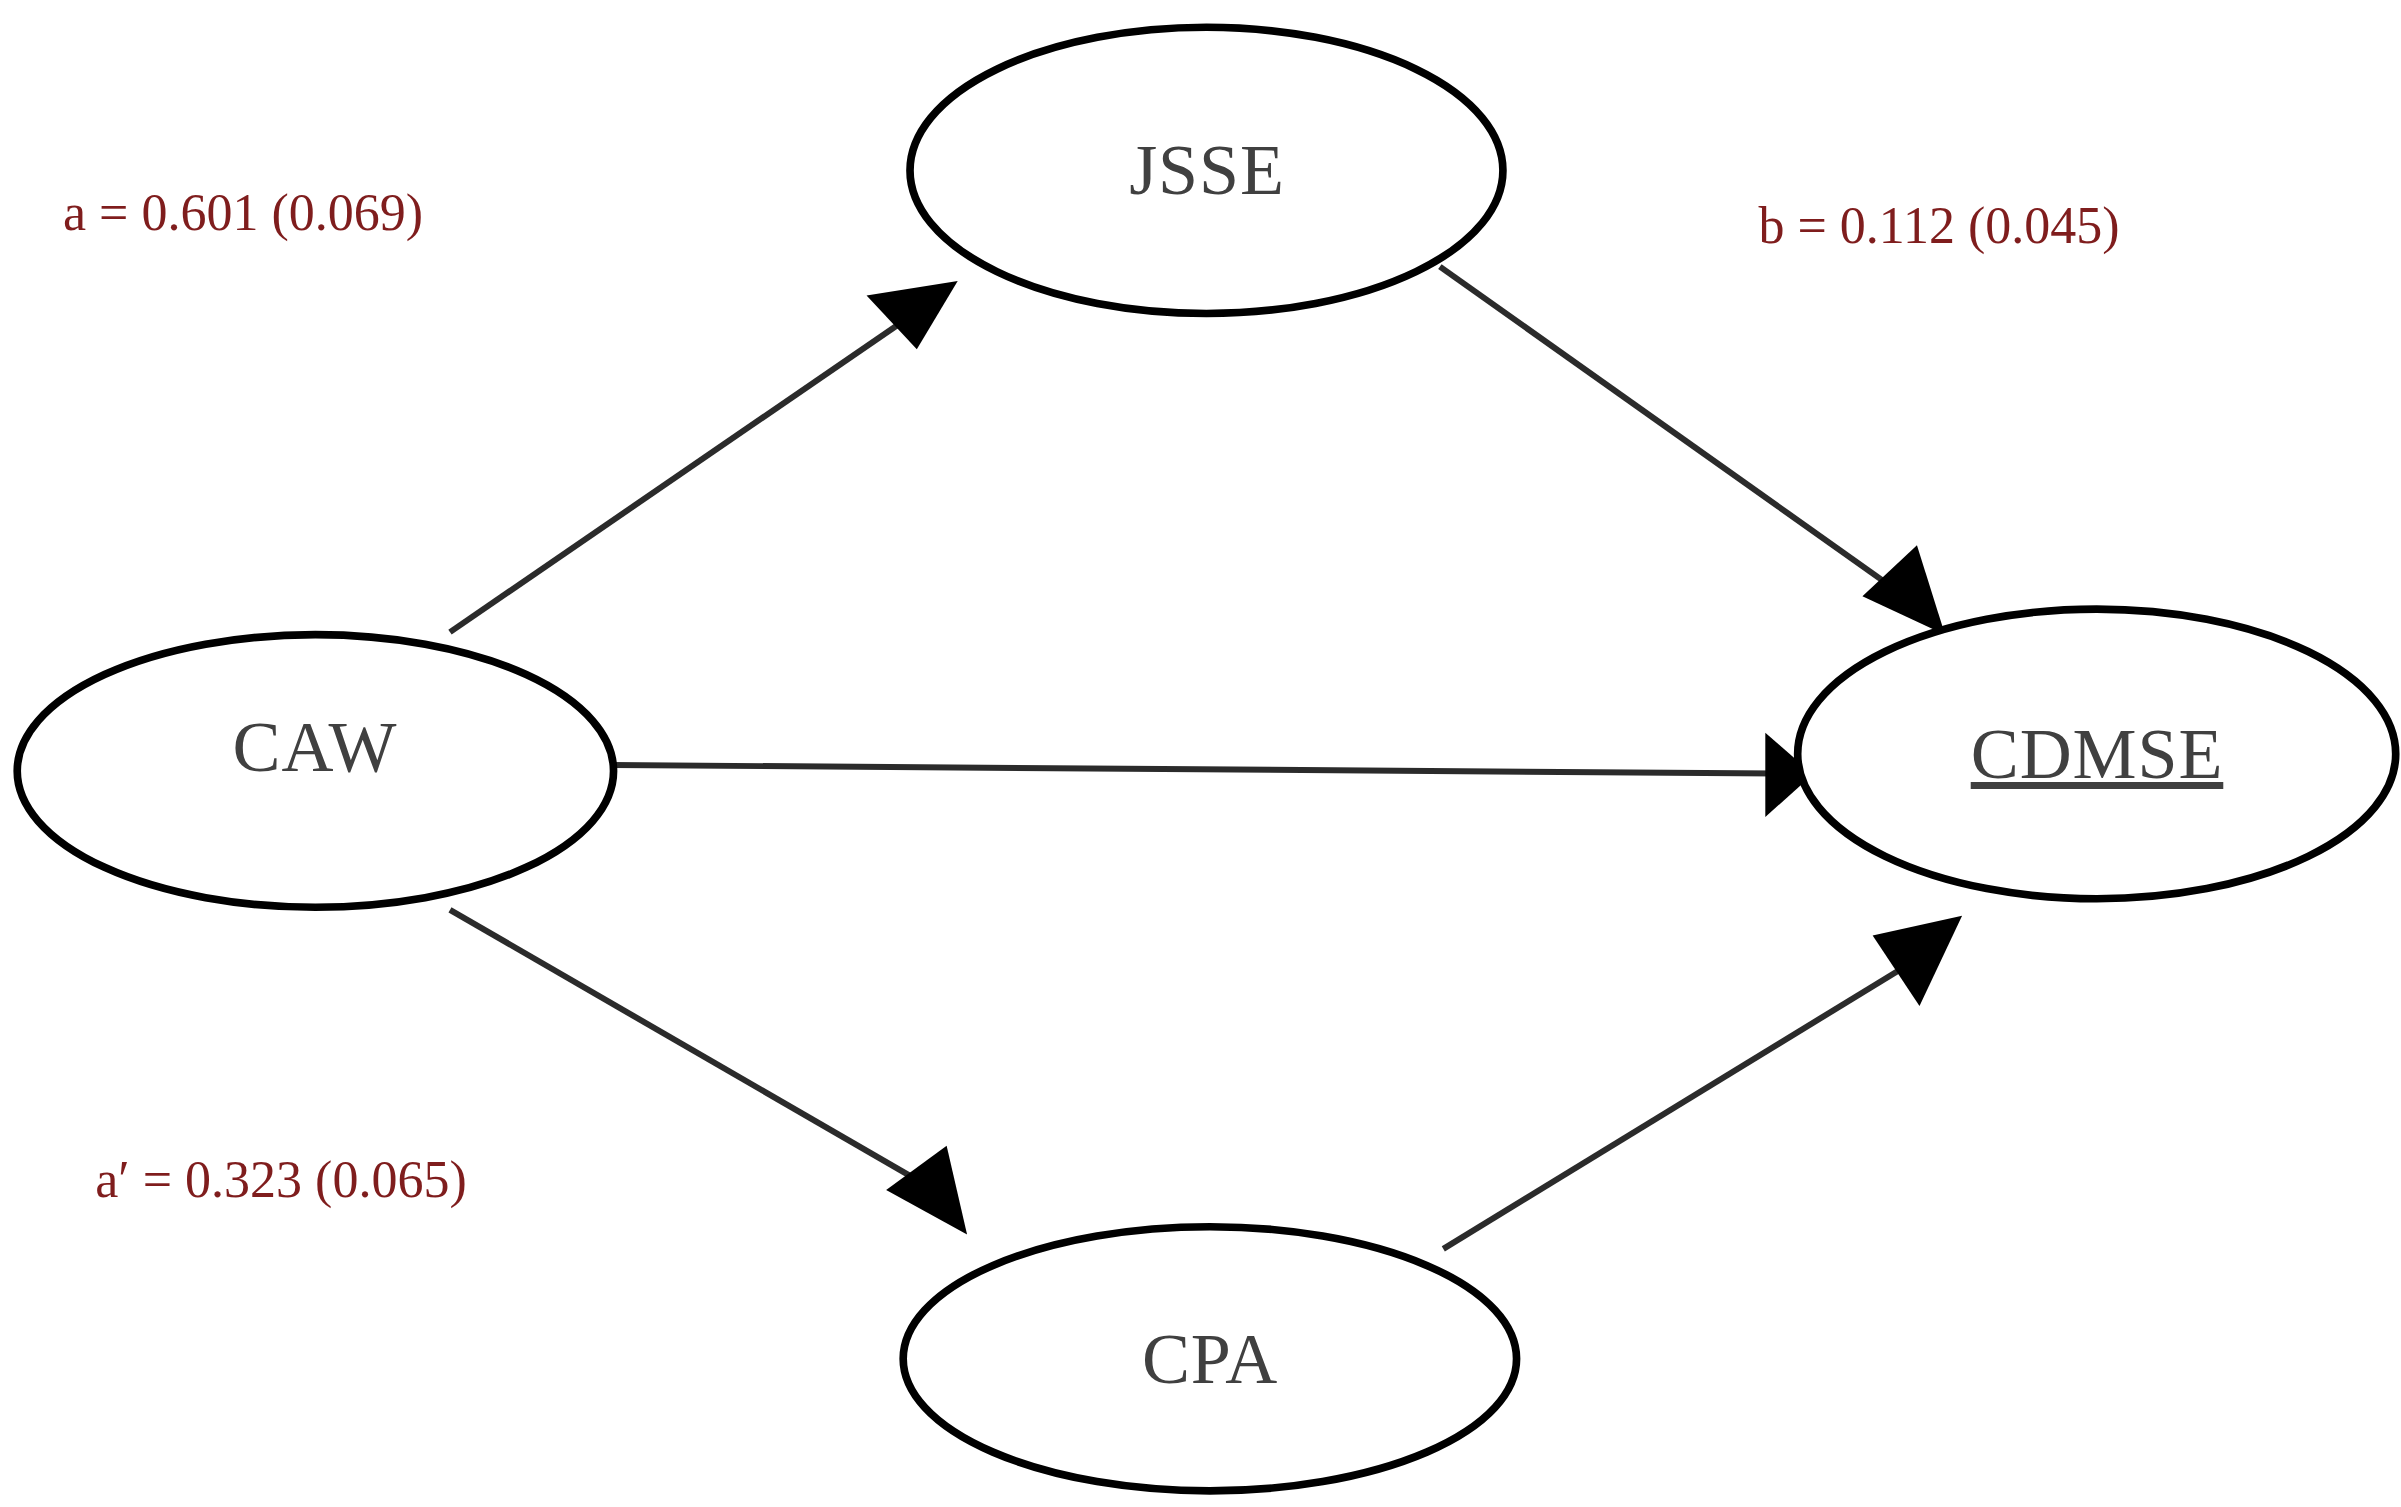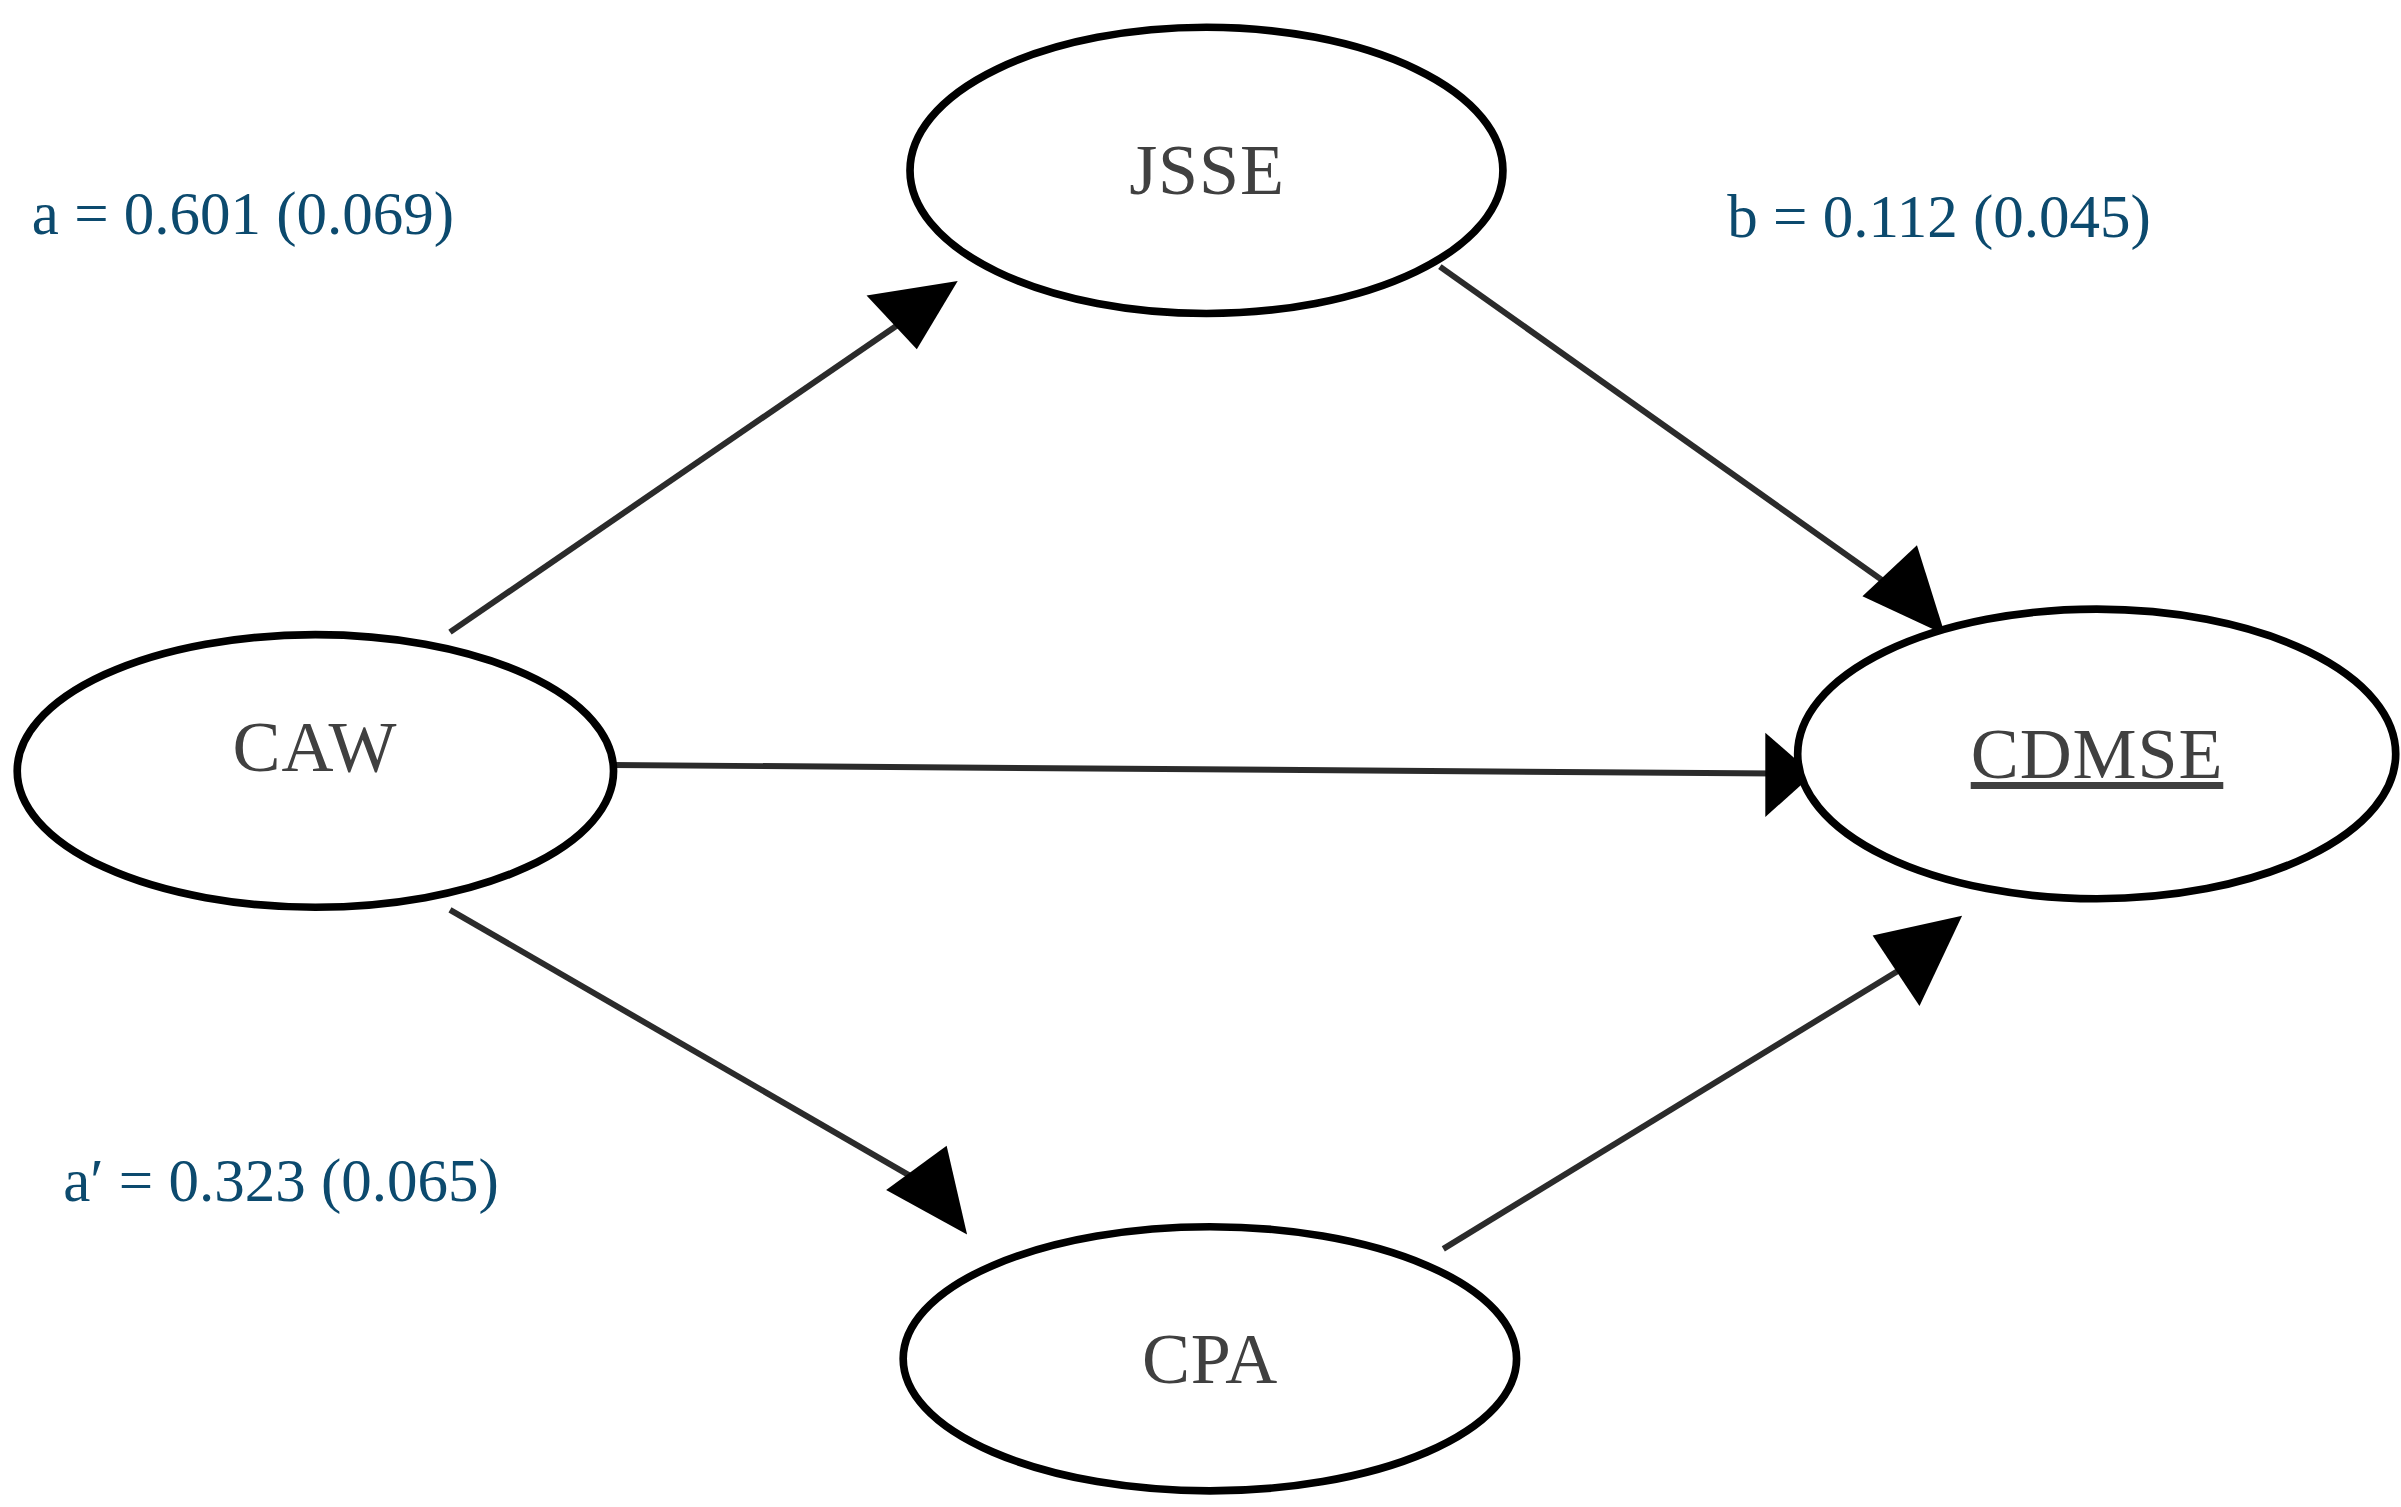--- a/index.html
+++ b/index.html
@@ -49,23 +49,23 @@
     line-height: 1;
     letter-spacing: 0.9px;
     color: #404040;
     white-space: nowrap;
     user-select: none;
   }
   .edge-label {
     position: absolute;
     transform: translate(-50%, -50%);
     font-family: "Liberation Serif", "DejaVu Serif", serif;
-    font-size: 61px;
+    font-size: 52px;
     line-height: 1;
-    color: #0c4a6e;
+    color: #7f1d1d;
     white-space: nowrap;
     user-select: none;
   }
 </style>
 </head>
 <body>
 
 <div id="diagram-root">
 
   <svg id="path-svg" viewBox="0 0 2818 1769" xmlns="http://www.w3.org/2000/svg">
@@ -100,17 +100,17 @@
     <ellipse class="node-ellipse-shape" cx="2461" cy="885" rx="351" ry="170"></ellipse>
     <ellipse class="node-ellipse-shape" cx="1420" cy="1595" rx="360" ry="155"></ellipse>
   </svg>
 
   <div class="node-label" style="left:1207px; top:170px;">JSSE</div>
   <div class="node-label" style="left:315px; top:747px;">CAW</div>
   <div class="node-label" style="left:2097px; top:754px;text-decoration:underline;">CDMSE</div>
   <div class="node-label" style="left:1210px; top:1359px;">CPA</div>
 
   <div class="edge-label" style="left:243px; top:213px;">a = 0.601 (0.069)</div>
-  <div class="edge-label" style="left:1939px; top:216px;">b = 0.112 (0.045)</div>
+  <div class="edge-label" style="left:1939px; top:226px;">b = 0.112 (0.045)</div>
   <div class="edge-label" style="left:281px; top:1180px;">a′ = 0.323 (0.065)</div>
 
 </div>
 
 
 </body></html>

